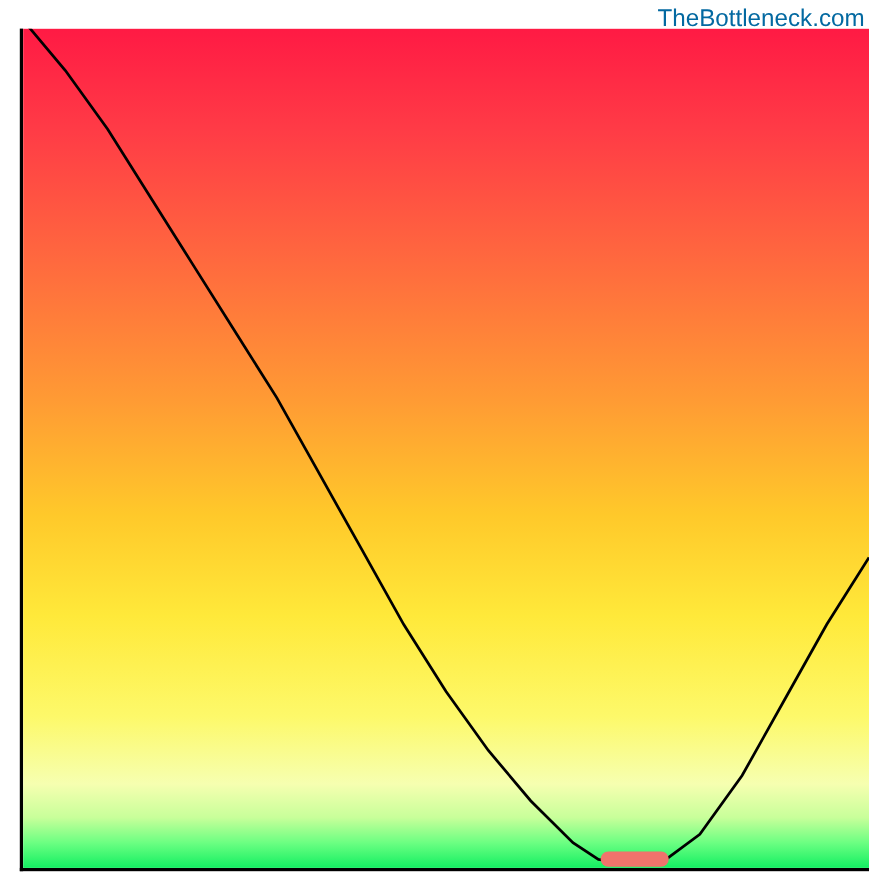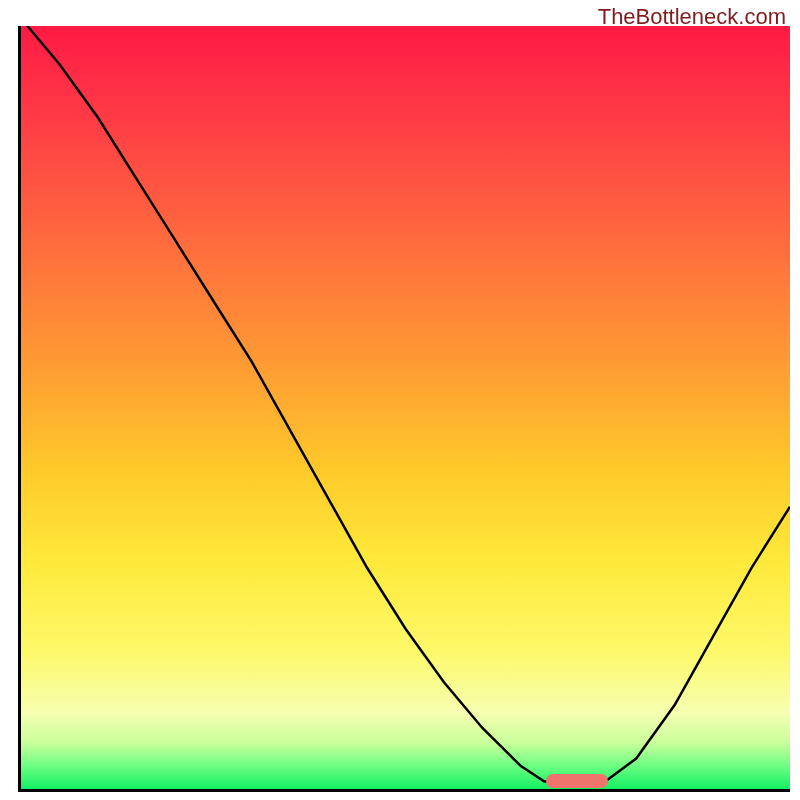--- a/index.html
+++ b/index.html
@@ -8,21 +8,21 @@
     height: 800px;
     background: #ffffff;
     position: relative;
     font-family: Arial, sans-serif;
     overflow: hidden;
   }
   .watermark {
     position: absolute;
     top: 4px;
     right: 14px;
-    color: #7f1d1d;
+    color: #0369a1;
     font-size: 22px;
     font-weight: 500;
     z-index: 50;
   }
   .chart-frame {
     position: absolute;
     left: 18px;
     top: 26px;
     width: 772px;
     height: 766px;

